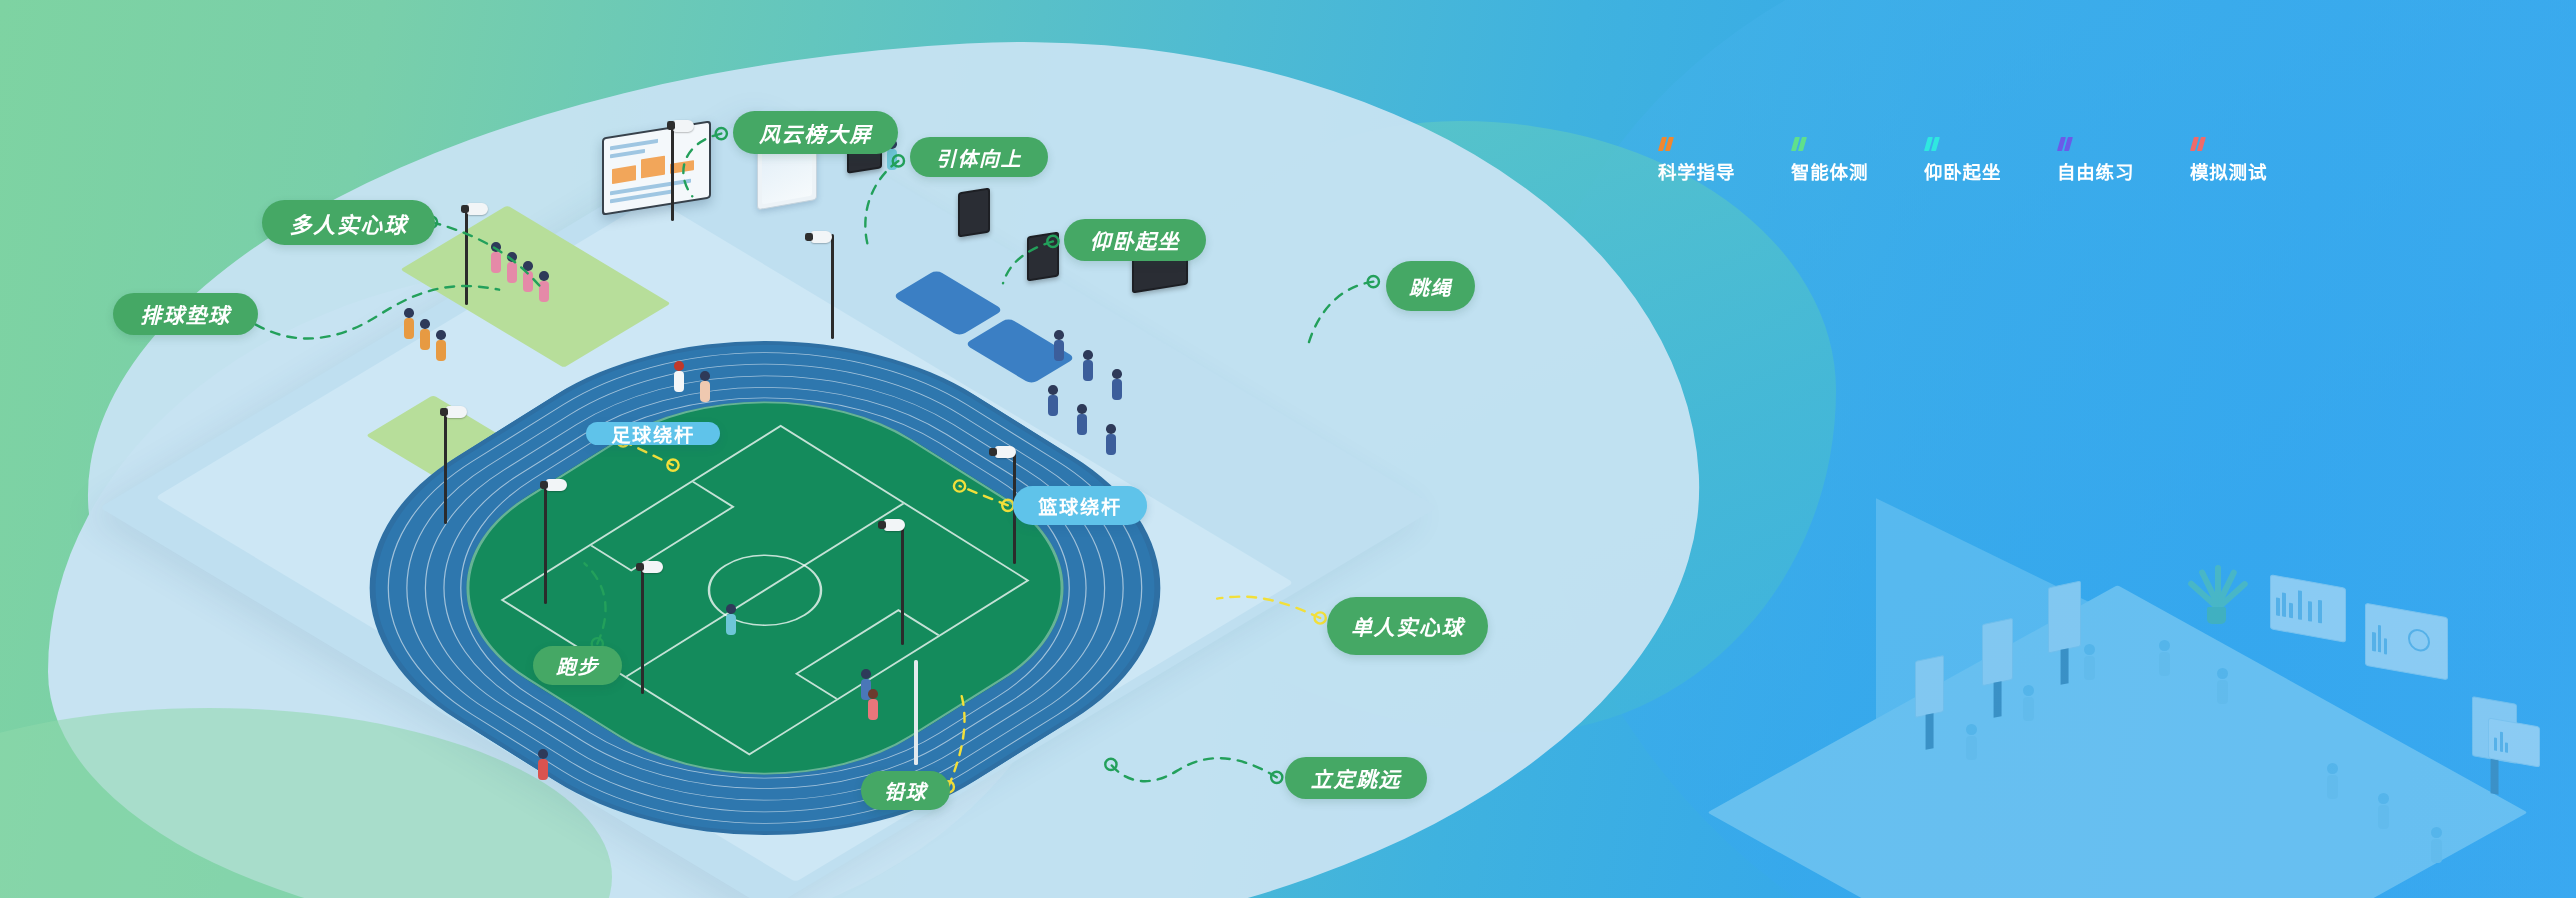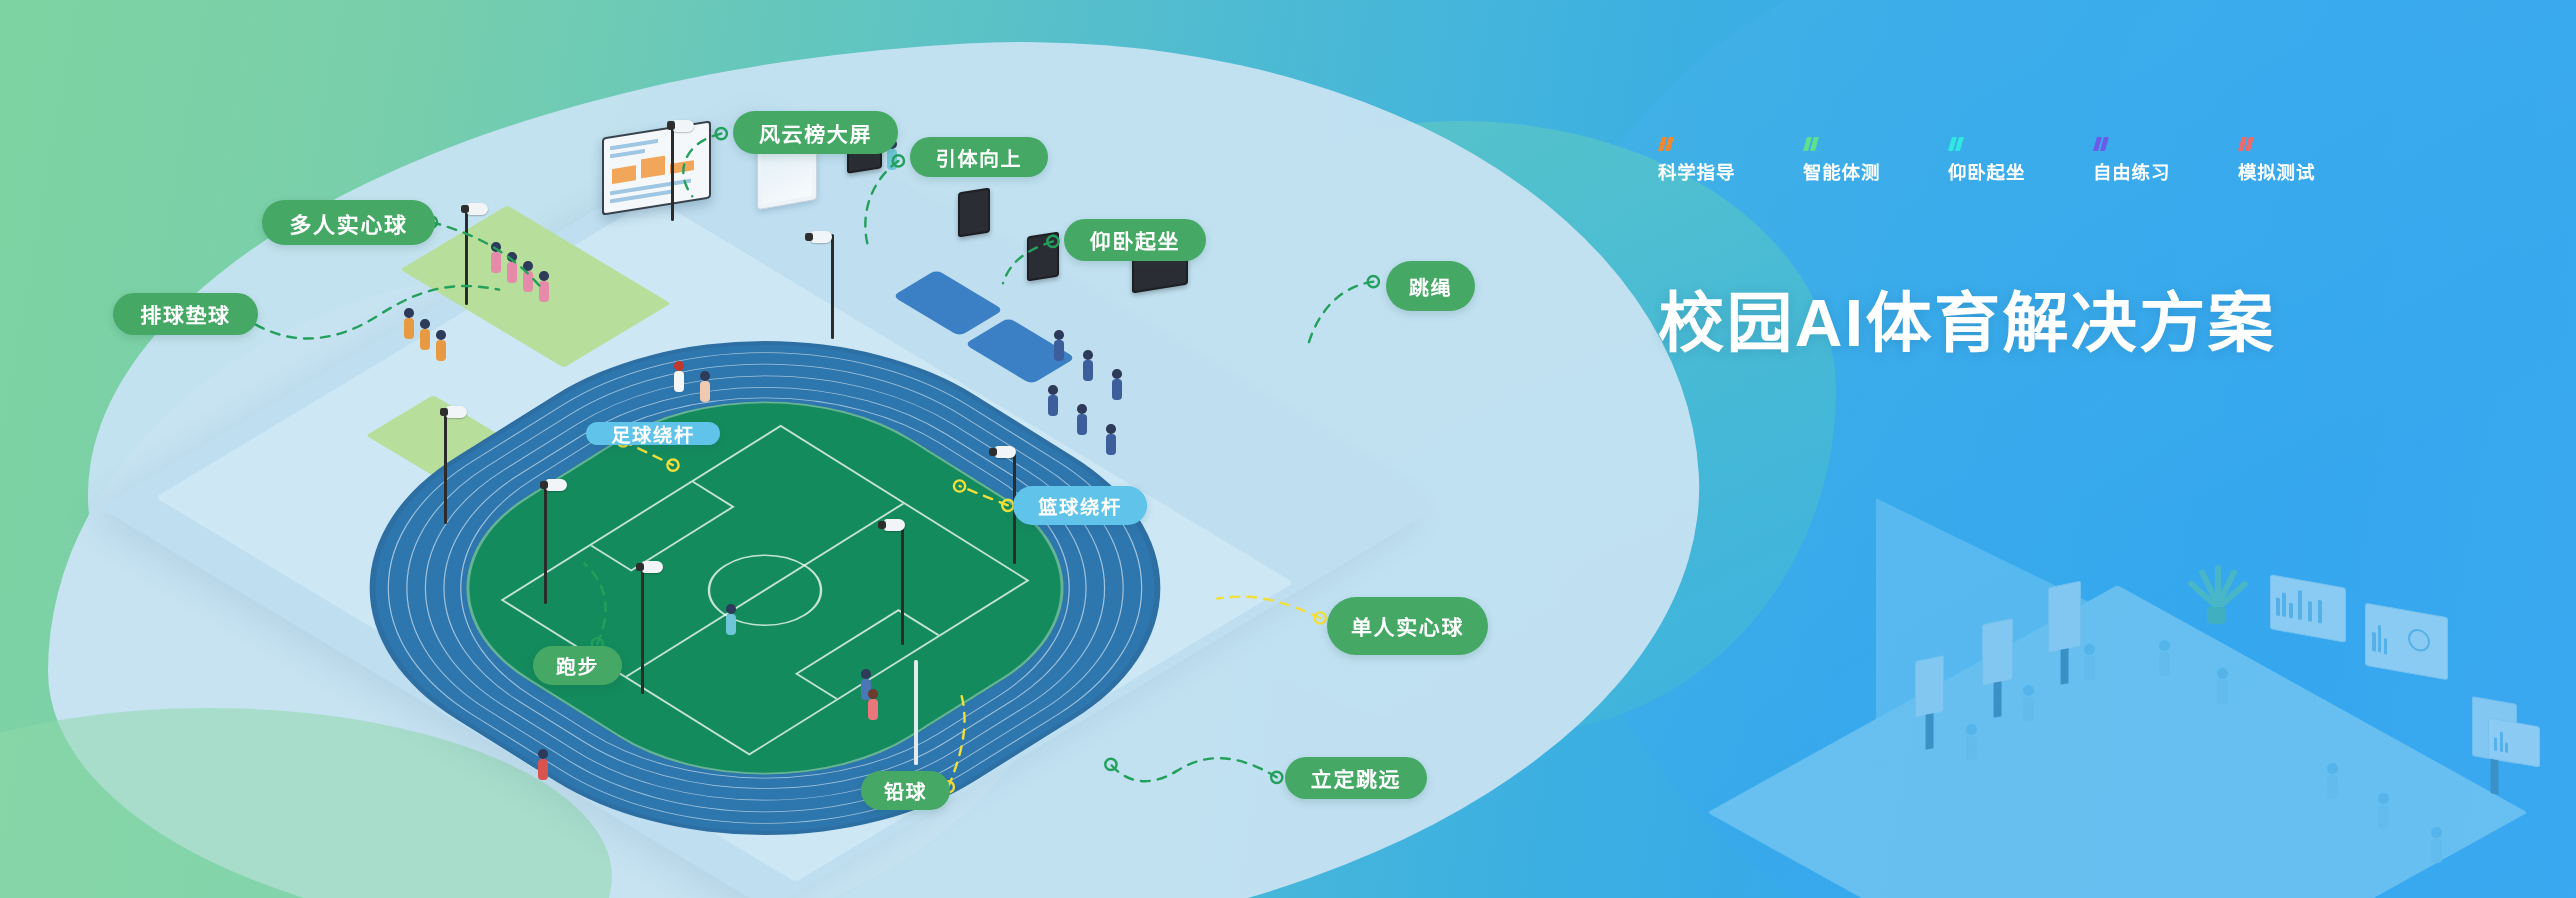--- a/index.html
+++ b/index.html
@@ -163,26 +163,26 @@
 
   
   .pill{
     position:absolute;
     display:flex;align-items:center;justify-content:center;
     color:#fff;font-weight:700;letter-spacing:1.6px;
     border-radius:804px;
     white-space:nowrap;
     box-shadow:0 3.2px 8px rgba(25,80,60,.16);
   }
-  .pill.green{background:#45A865;}
+  .pill.green{background:#45A865;font-style:italic;}
   .pill.blue{background:#5FC3EA;box-shadow:0 3.2px 8px rgba(25,90,130,.18);}
 
   
   #copy{position:absolute;left:1658px;top:137px;width:805px;}
-  #tags{display:flex;gap:16px;margin-bottom:0;}
+  #tags{display:flex;gap:4px;margin-bottom:0;}
   .tag{width:129px;}
   .tag .slashes{display:flex;gap:2.4px;margin-bottom:7.2px;margin-left:1.6px;}
   .tag .slash{width:4.8px;height:13.7px;transform:skewX(-16deg);border-radius:0.8px;}
   .tag .tlabel{color:#fff;font-size:18.5px;font-weight:700;letter-spacing:0.8px;}
 
   #headline{
     margin-top:105px;
     color:#fff;font-size:66px;font-weight:800;letter-spacing:2.4px;
     text-shadow:0 2.4px 11.3px rgba(20,70,110,.18);
     line-height:1.05;
@@ -457,21 +457,20 @@
           <div class="tlabel">自由练习</div>
         </div>
         <div class="tag">
           <div class="slashes">
             <div class="slash" style="background: rgb(240, 106, 106);"></div>
             <div class="slash" style="background: rgb(240, 106, 106);"></div>
           </div>
           <div class="tlabel">模拟测试</div>
         </div>
       </div>
-    <div id="headline">校园AI体育解决方案</div>
   </div>
 
   <div id="gym">
     <div id="gym-wall-l"></div>
     <div id="gym-floor"></div>
 
     <div class="gkiosk" style="left:39px;top:103px;width:27px;height:55px;transform:skewY(-12deg);"></div>
     <div class="gkiosk" style="left:106px;top:66px;width:29px;height:60px;transform:skewY(-12deg);"></div>
     <div class="gkiosk" style="left:172px;top:29px;width:31px;height:64px;transform:skewY(-12deg);"></div>
     <div class="gkiosk" style="left:596px;top:145px;width:43px;height:58px;transform:skewY(10deg);"></div>

